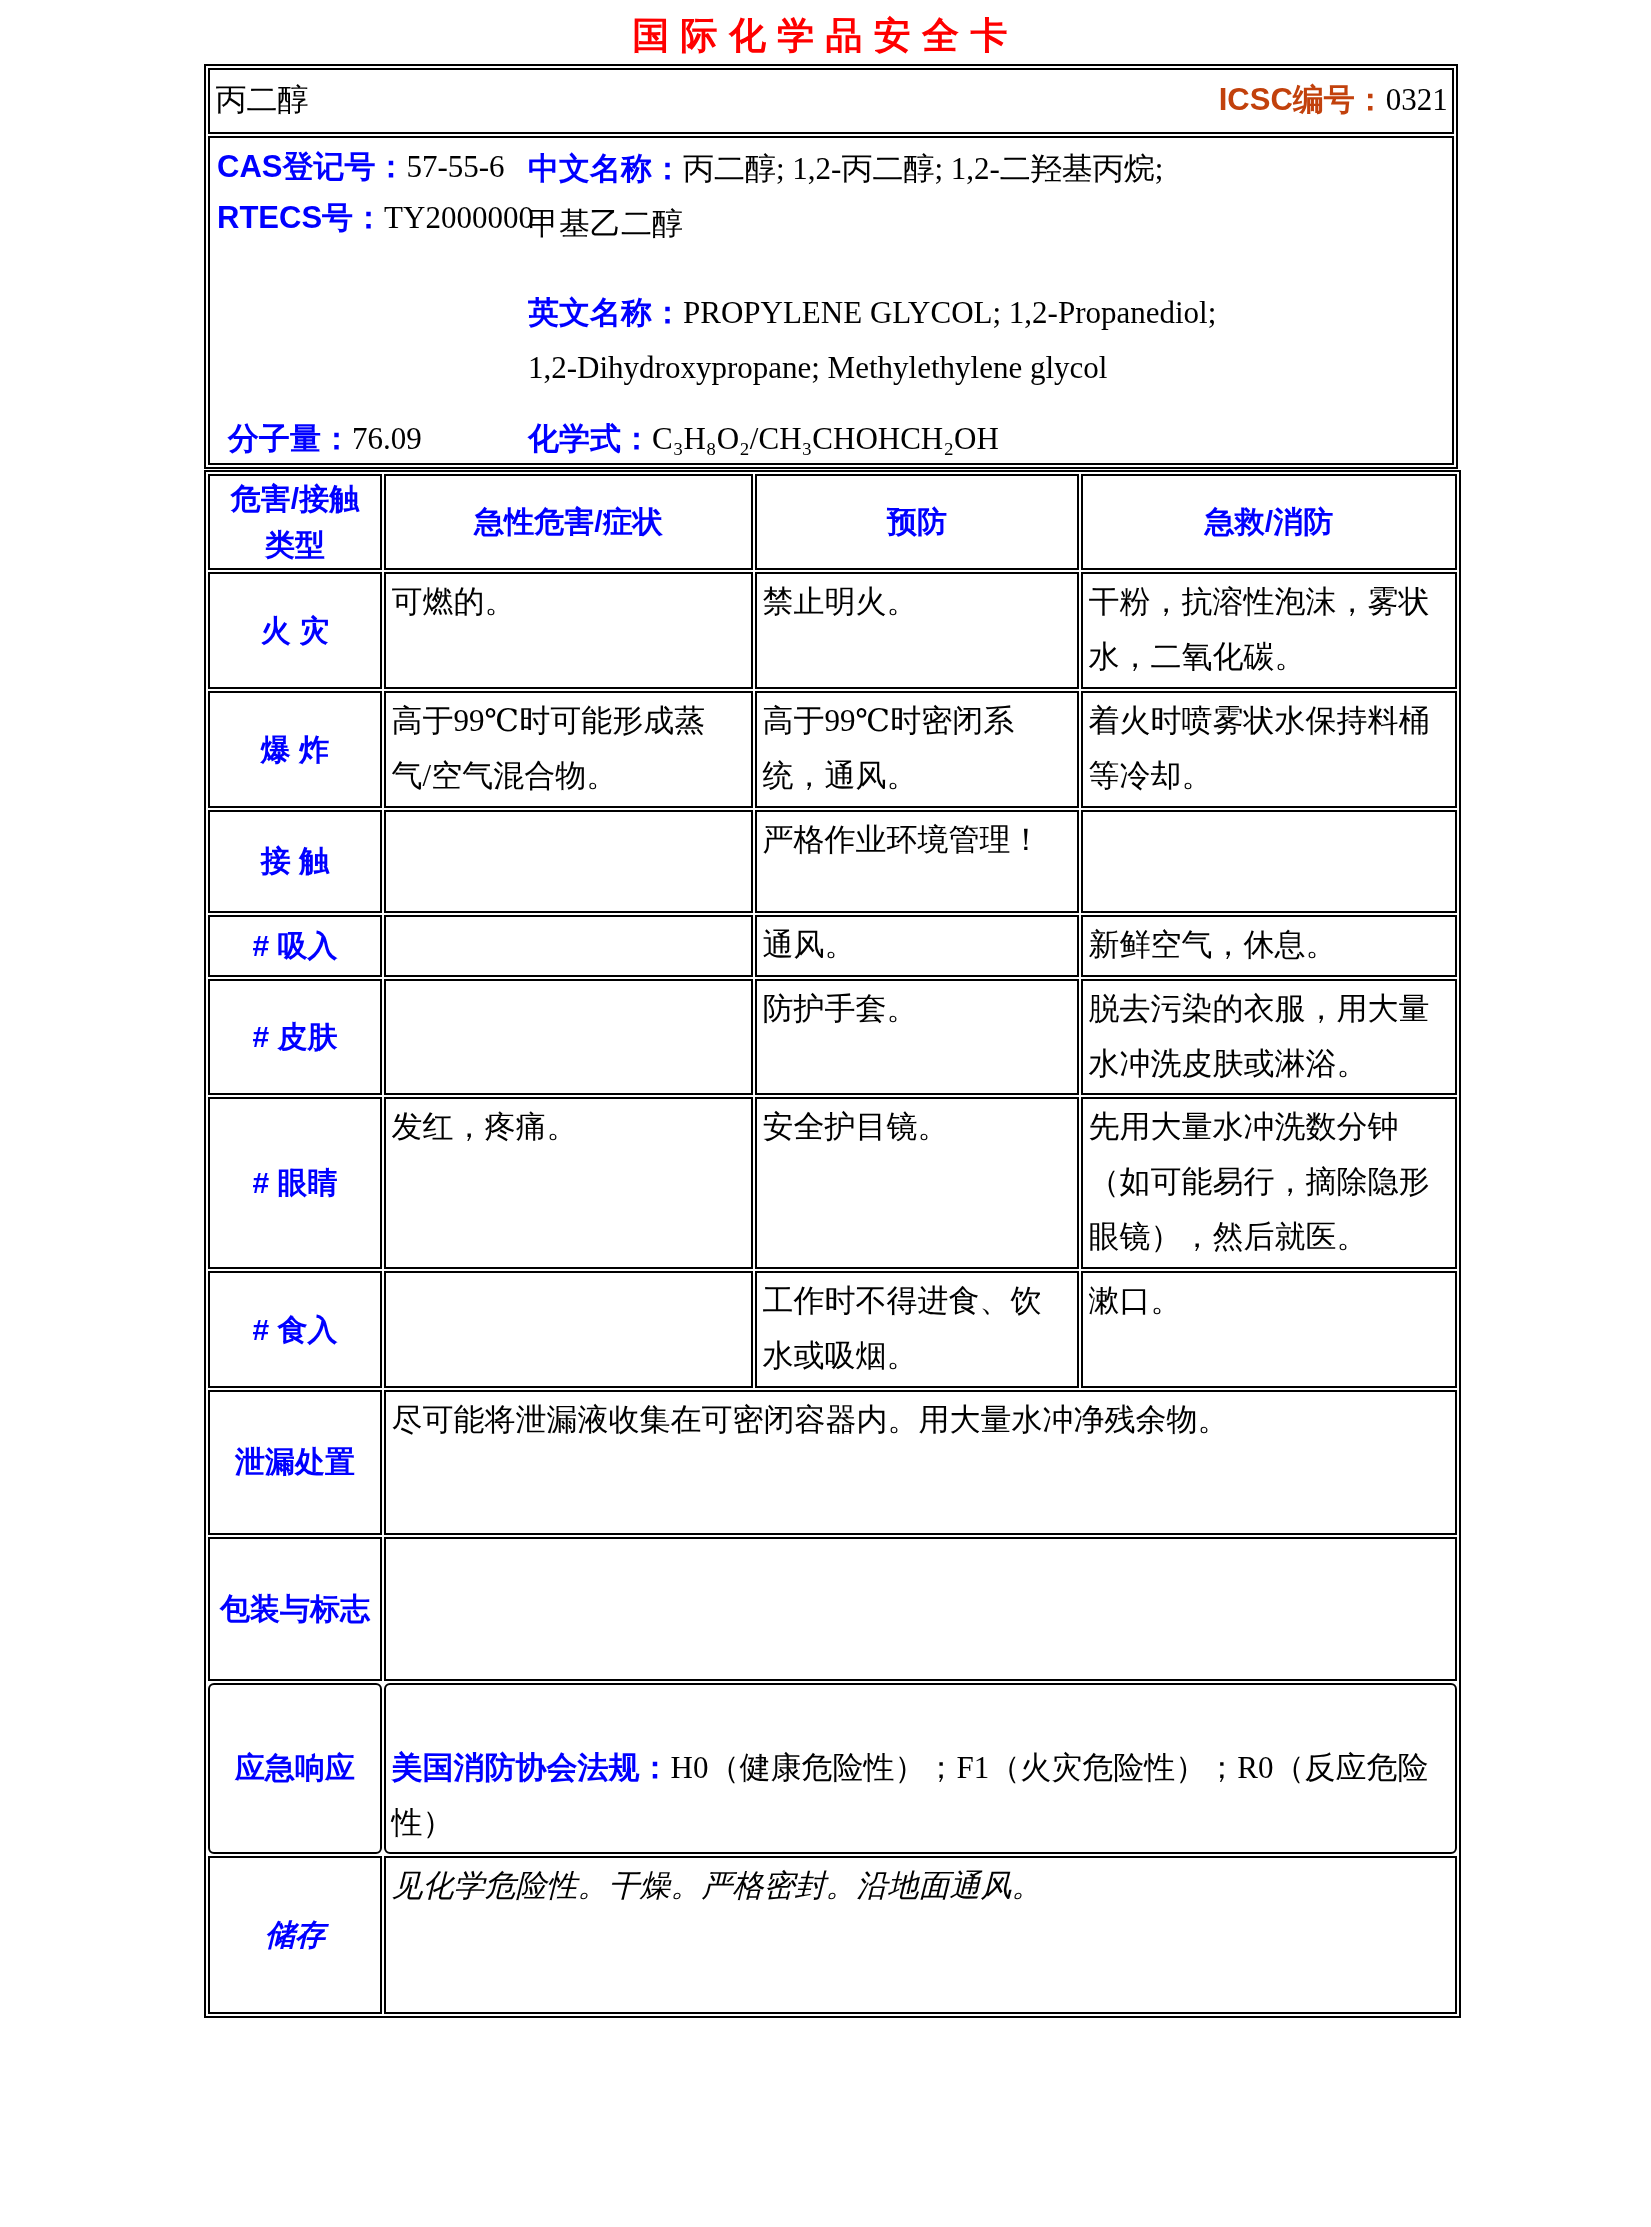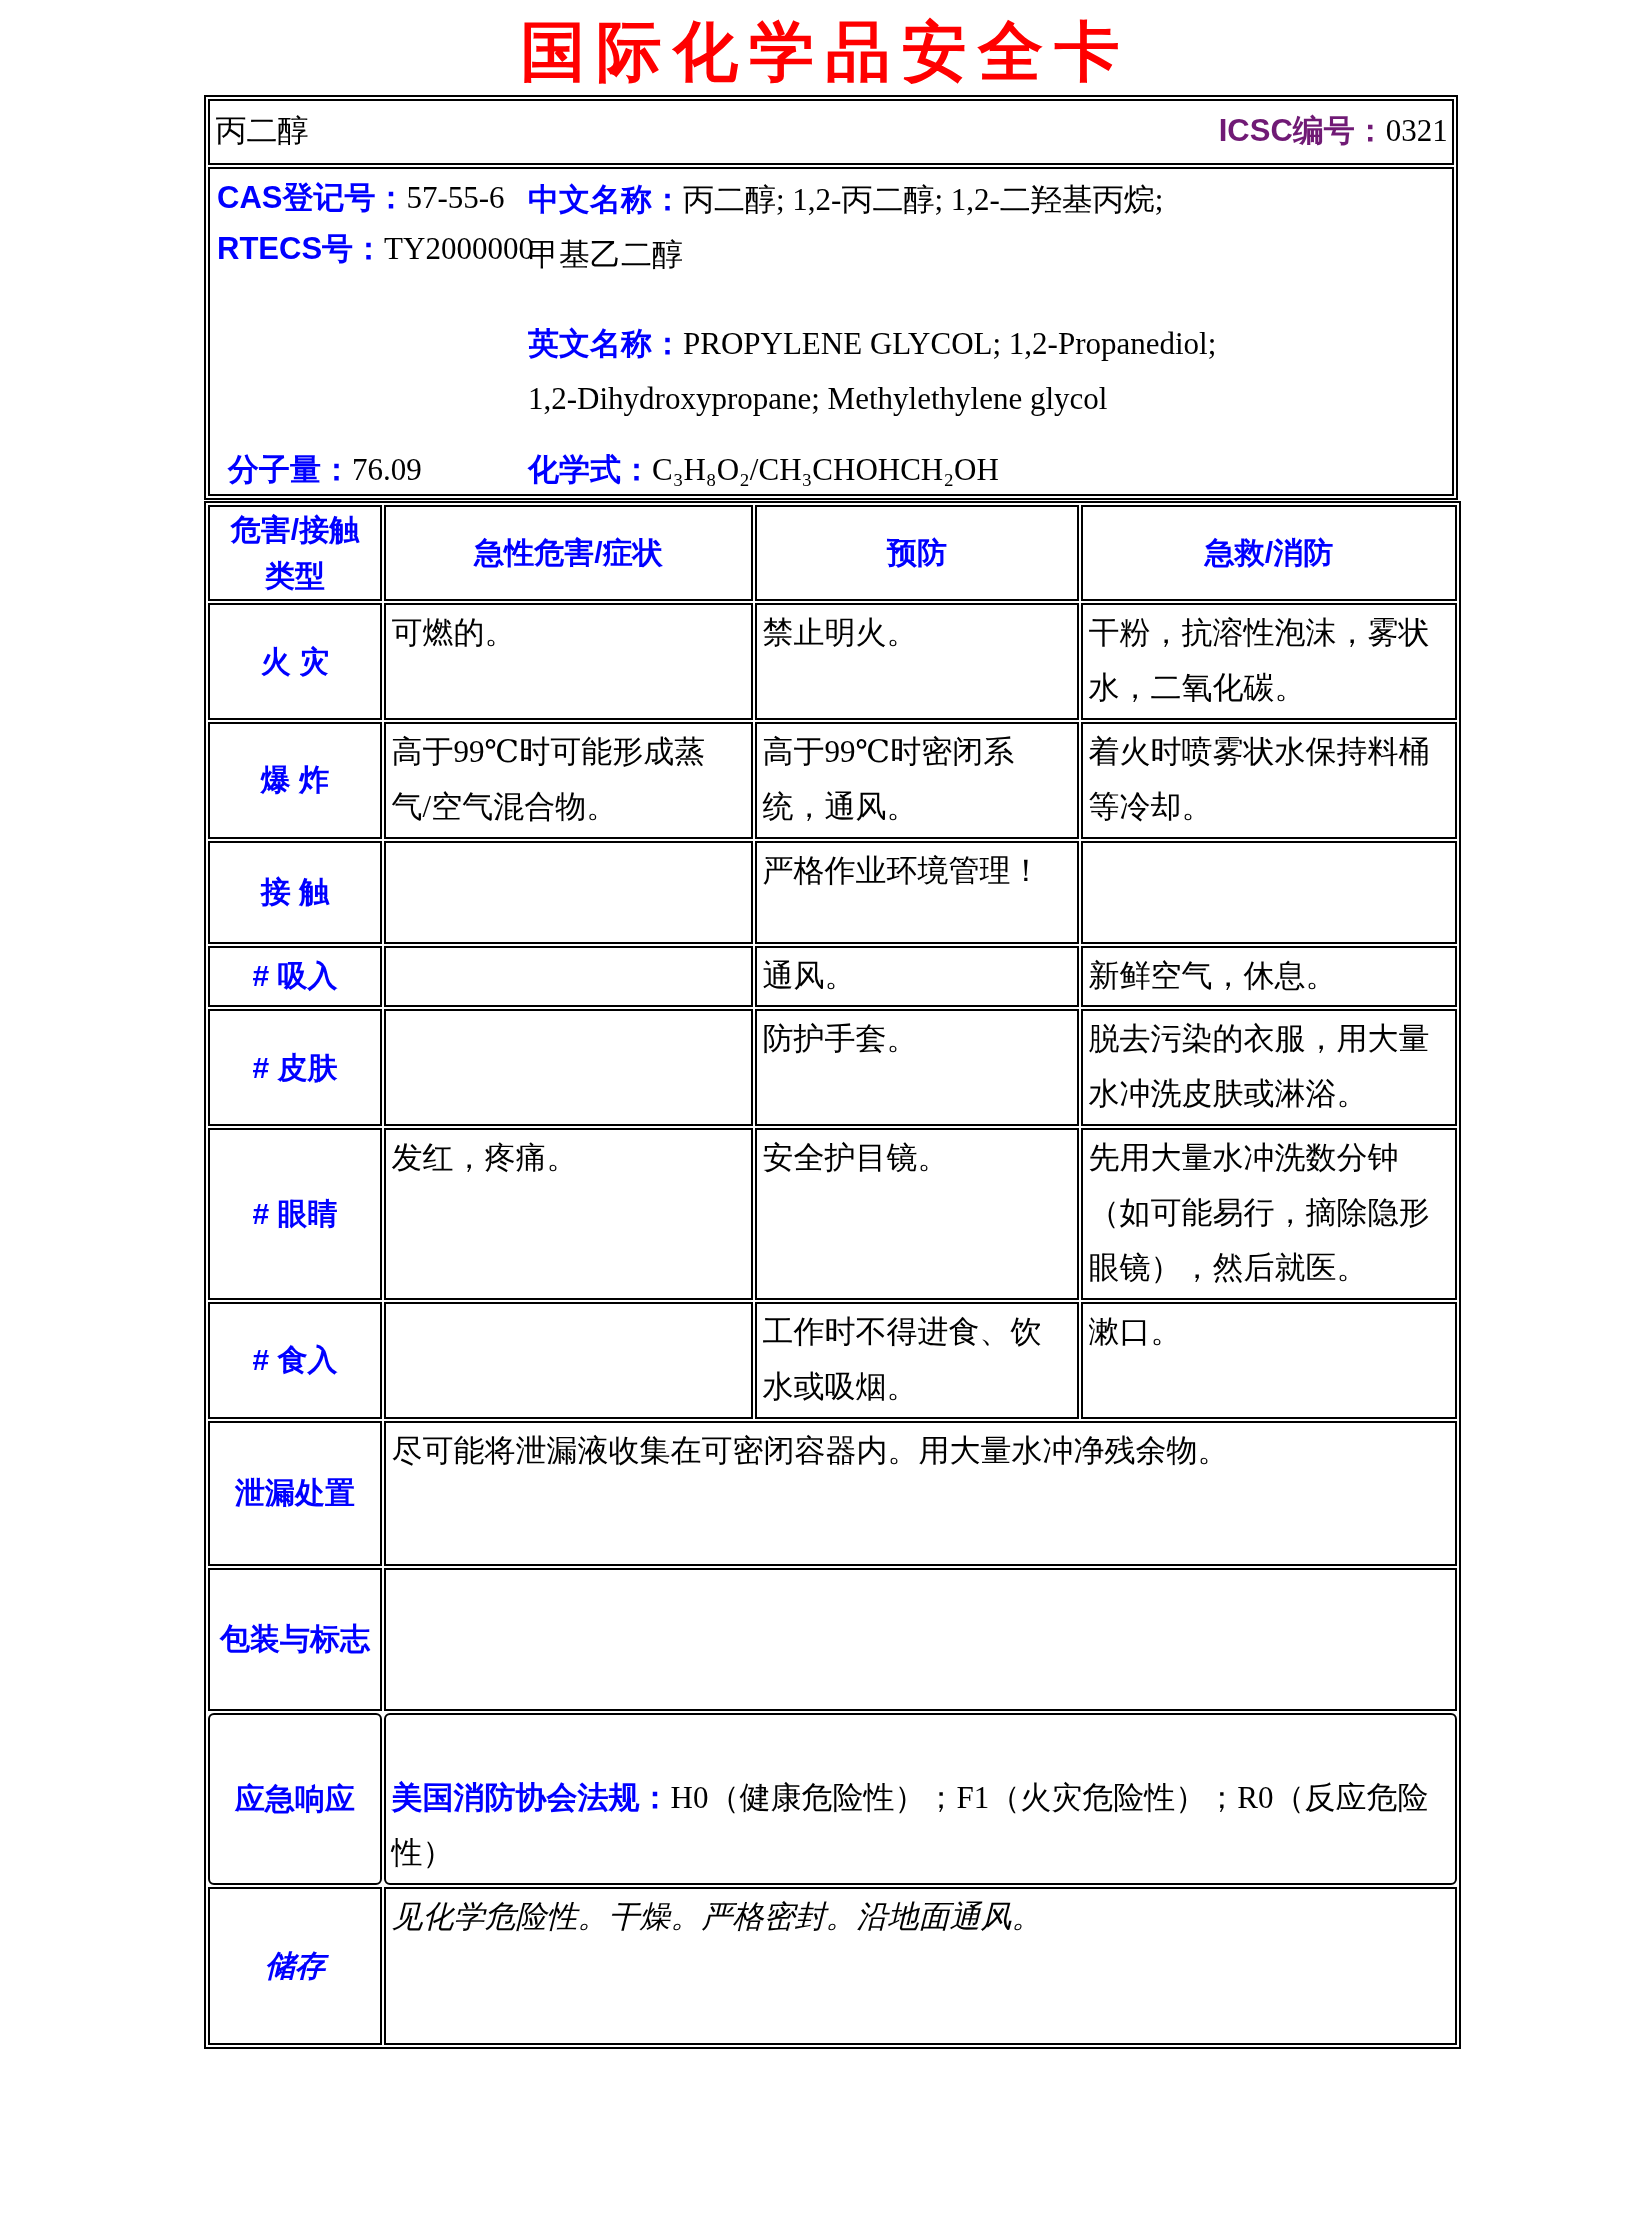--- a/index.html
+++ b/index.html
@@ -6,21 +6,21 @@
   body{
     width:1651px;height:2227px;background:#ffffff;
     font-family:"Liberation Serif","DejaVu Serif",serif;
     color:#000;
   }
   .page-title{
     margin:15.5px 0 7px 0;
     text-align:center;
     font-family:"Liberation Sans","DejaVu Sans",sans-serif;
     font-weight:bold;
-    font-size:65px;
+    font-size:37px;
     letter-spacing:11.3px;
     line-height:1.1;
   }
   .sheet{margin-left:204px;width:1259px;}
 
   table{
     border-collapse:separate;
     border-spacing:2.8px;
     border:2.8px solid #000;
     width:1254px;
@@ -88,21 +88,21 @@
 
 <div class="sheet">
 
   <table class="t1">
     <tbody>
         <tr>
       <td class="t1r1">
         <div class="r1flex">
           <span>丙二醇</span>
           <span>
-            <span class="blbl" style="color:#701a75">ICSC编号：</span><span>0321</span>
+            <span class="blbl" style="color:#c2410c">ICSC编号：</span><span>0321</span>
           </span>
         </div>
       </td>
     </tr>
     <tr>
       <td class="t1r2">
         <div class="casblock">
           <div>
             <span class="blbl" style="color:#0000FF">CAS登记号：</span><span>57-55-6</span>
           </div>

